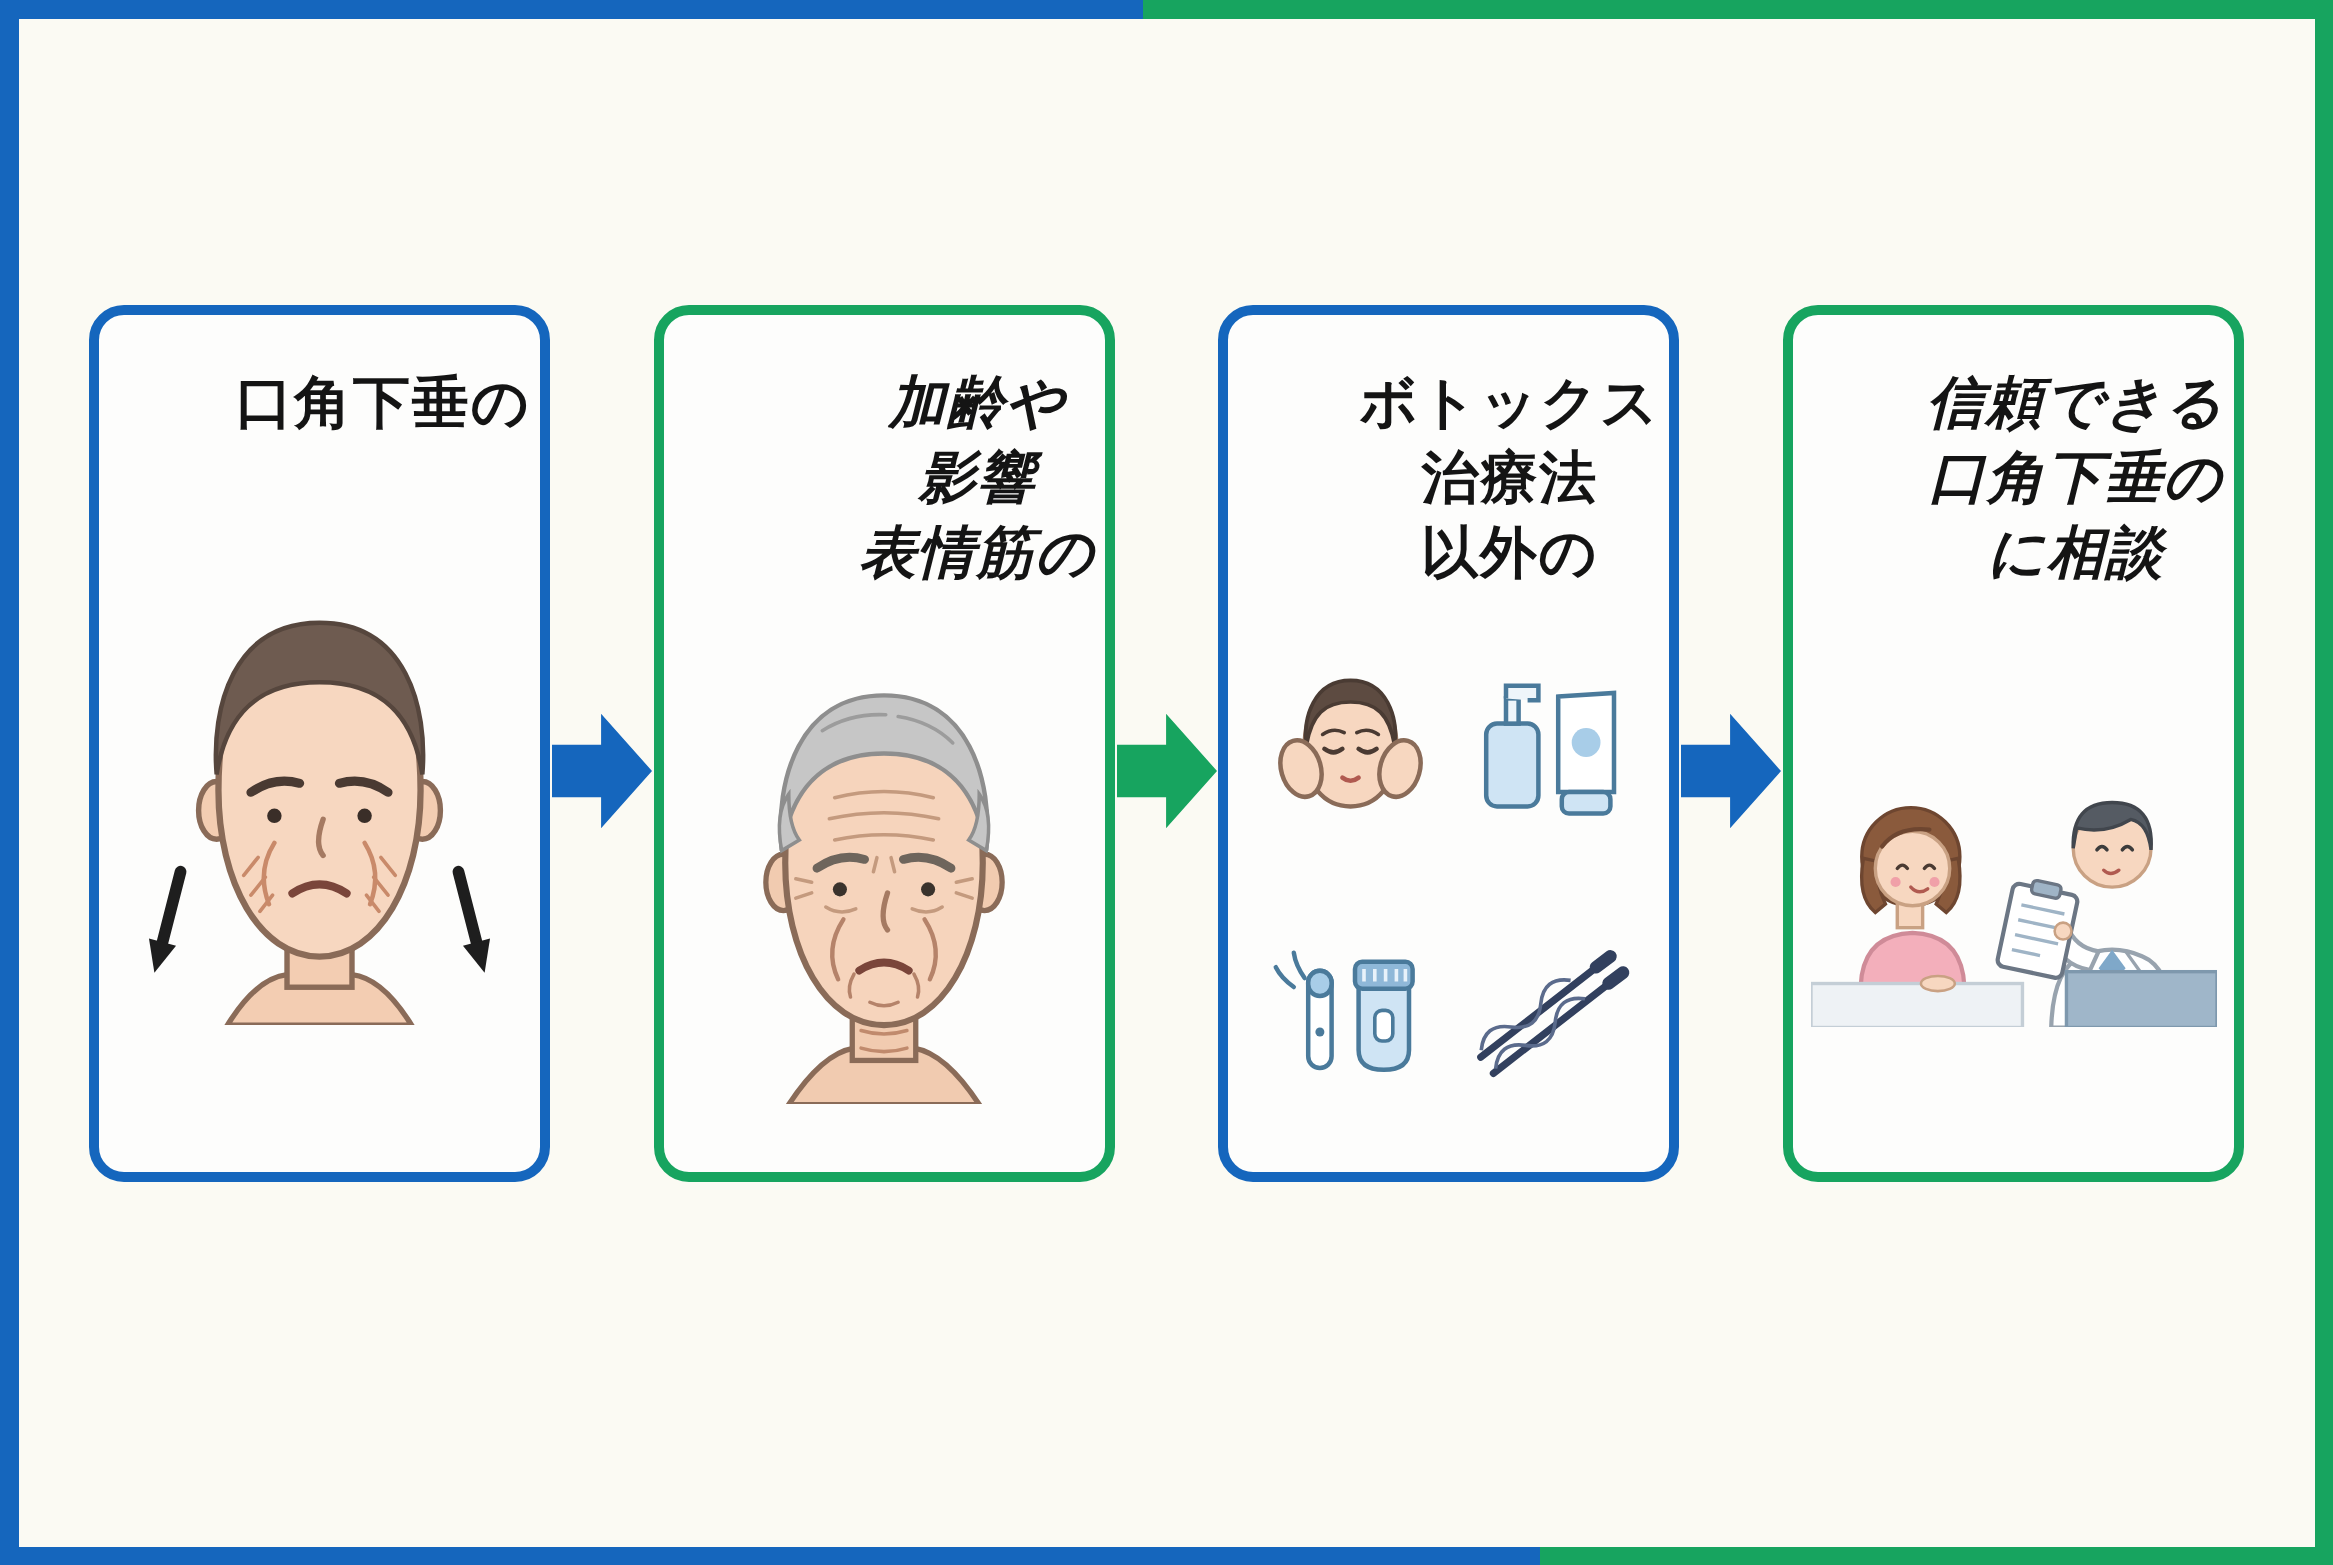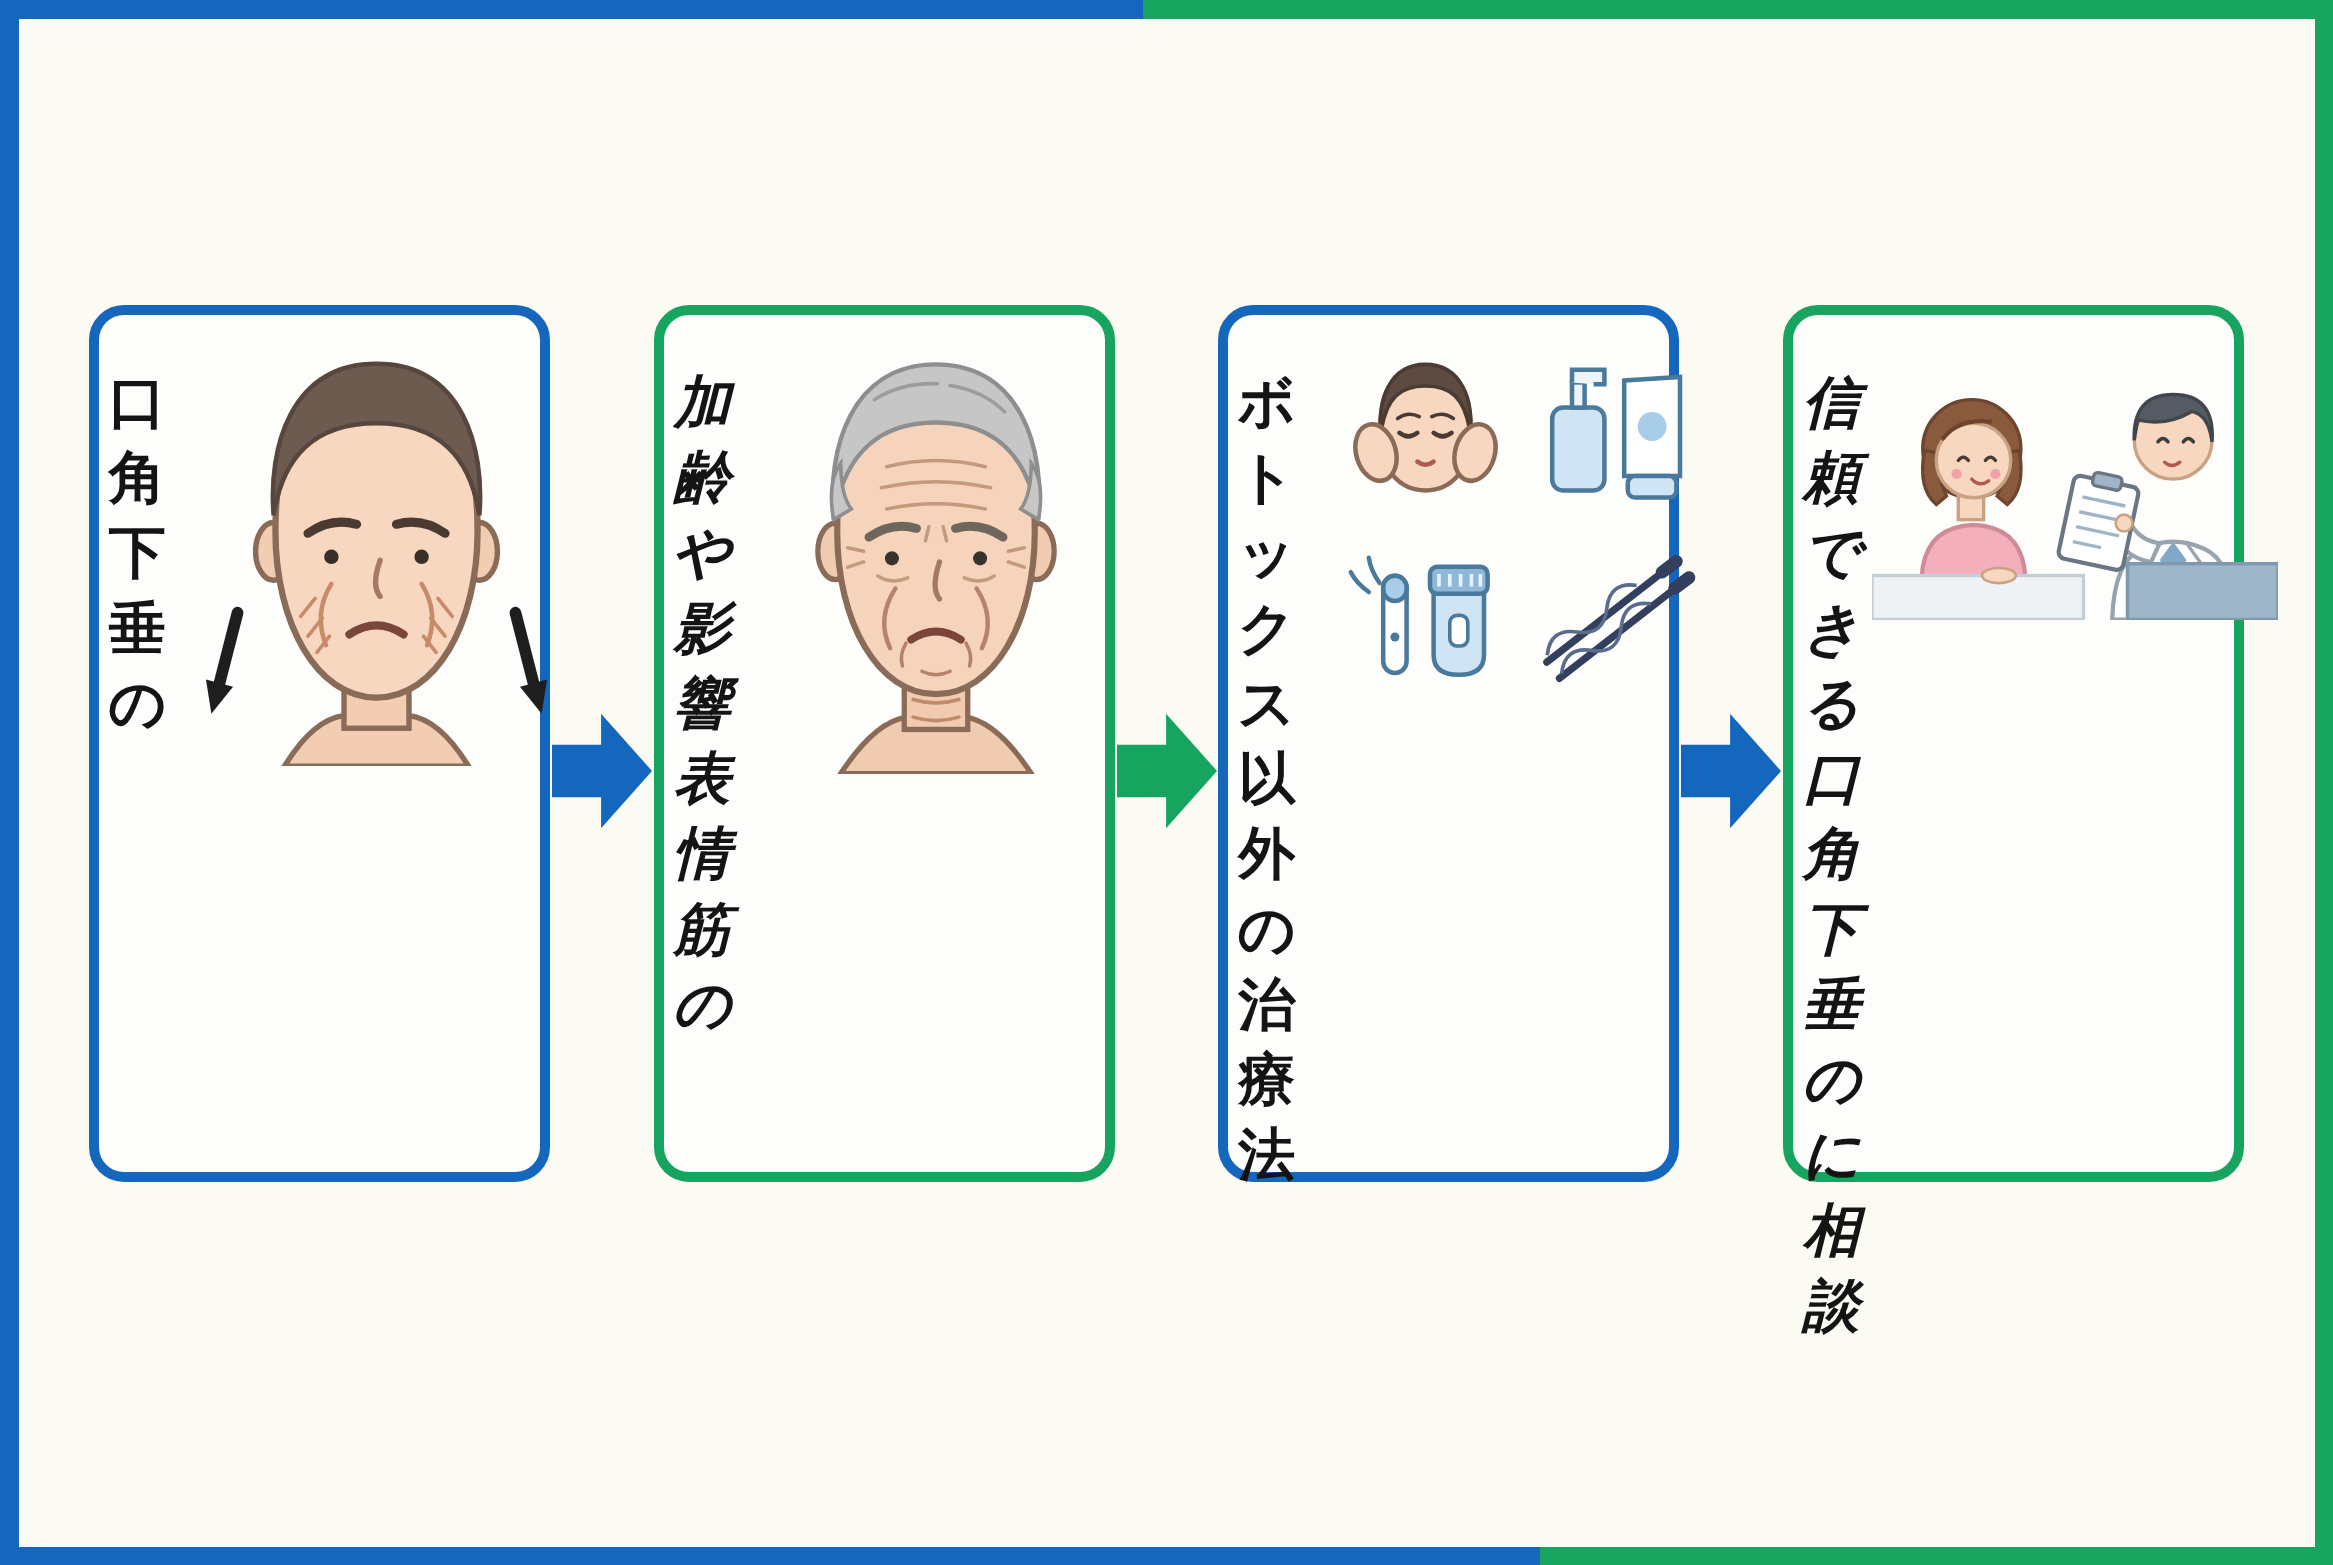--- a/index.html
+++ b/index.html
@@ -18,21 +18,21 @@
   .edge.left{top:0;bottom:0;left:0;width:18.5px;background:var(--blue);}
   .edge.right{top:0;bottom:0;right:0;width:18.5px;background:var(--green);}
 
   .flow{
     position:absolute;left:89px;right:89px;top:305px;height:877px;
     display:flex;align-items:flex-start;
   }
   .card{
     width:461px;height:877px;box-sizing:border-box;flex:0 0 auto;
     background:var(--card);border:10px solid #000;border-radius:35px;
-    display:flex;flex-direction:row;align-items:flex-start;
+    display:flex;flex-direction:column;align-items:flex-end;
   }
   .card.blue{border-color:var(--blue);}
   .card.green{border-color:var(--green);font-style:italic;}
   .title{
     margin:50px 9.2px 0 9.2px;
     font-size:57px;font-weight:bold;line-height:1.32;letter-spacing:1.8px;
     text-align:center;color:var(--text);
   }
   .title .line{display:block;}
   .illus{
@@ -140,22 +140,22 @@
 
   <div class="arrow green">
     <svg viewBox="0 0 110 150" aria-hidden="true">
       <path d="M0 46 H54 V12 L110 75 L54 138 V104 H0 Z" fill="currentColor"></path>
     </svg>
   </div>
 
   <section class="card blue">
     <h2 class="title">
       <span class="line">ボトックス</span>
+      <span class="line">治療法</span>
       <span class="line">以外の</span>
-      <span class="line">治療法</span>
     </h2>
     <div class="icon-grid">
 
       <svg viewBox="0 0 190 190" aria-hidden="true">
         <path d="M95 30 C58 30 44 64 44 102 C44 142 66 166 95 166 C124 166 146 142 146 102 C146 64 132 30 95 30 Z" fill="#f7d7c0" stroke="#8a6b58" stroke-width="5"></path>
         <path d="M95 26 C54 26 42 68 46 98 C52 64 66 50 95 50 C124 50 138 64 144 98 C148 68 136 26 95 26 Z" fill="#5d4b41" stroke="#4a3b33" stroke-width="4"></path>
         <path d="M64 86 q12 -8 24 -2 M102 84 q12 -6 24 2" stroke="#4a3a32" stroke-width="4" fill="none" stroke-linecap="round"></path>
         <path d="M66 102 q10 8 20 0 M104 102 q10 8 20 0" stroke="#4a3a32" stroke-width="5" fill="none" stroke-linecap="round"></path>
         <path d="M86 134 q9 7 18 0" stroke="#b05a50" stroke-width="5" fill="none" stroke-linecap="round"></path>
         <ellipse cx="40" cy="124" rx="22" ry="32" fill="#f7d7c0" stroke="#8a6b58" stroke-width="5" transform="rotate(-16 40 124)"></ellipse>

